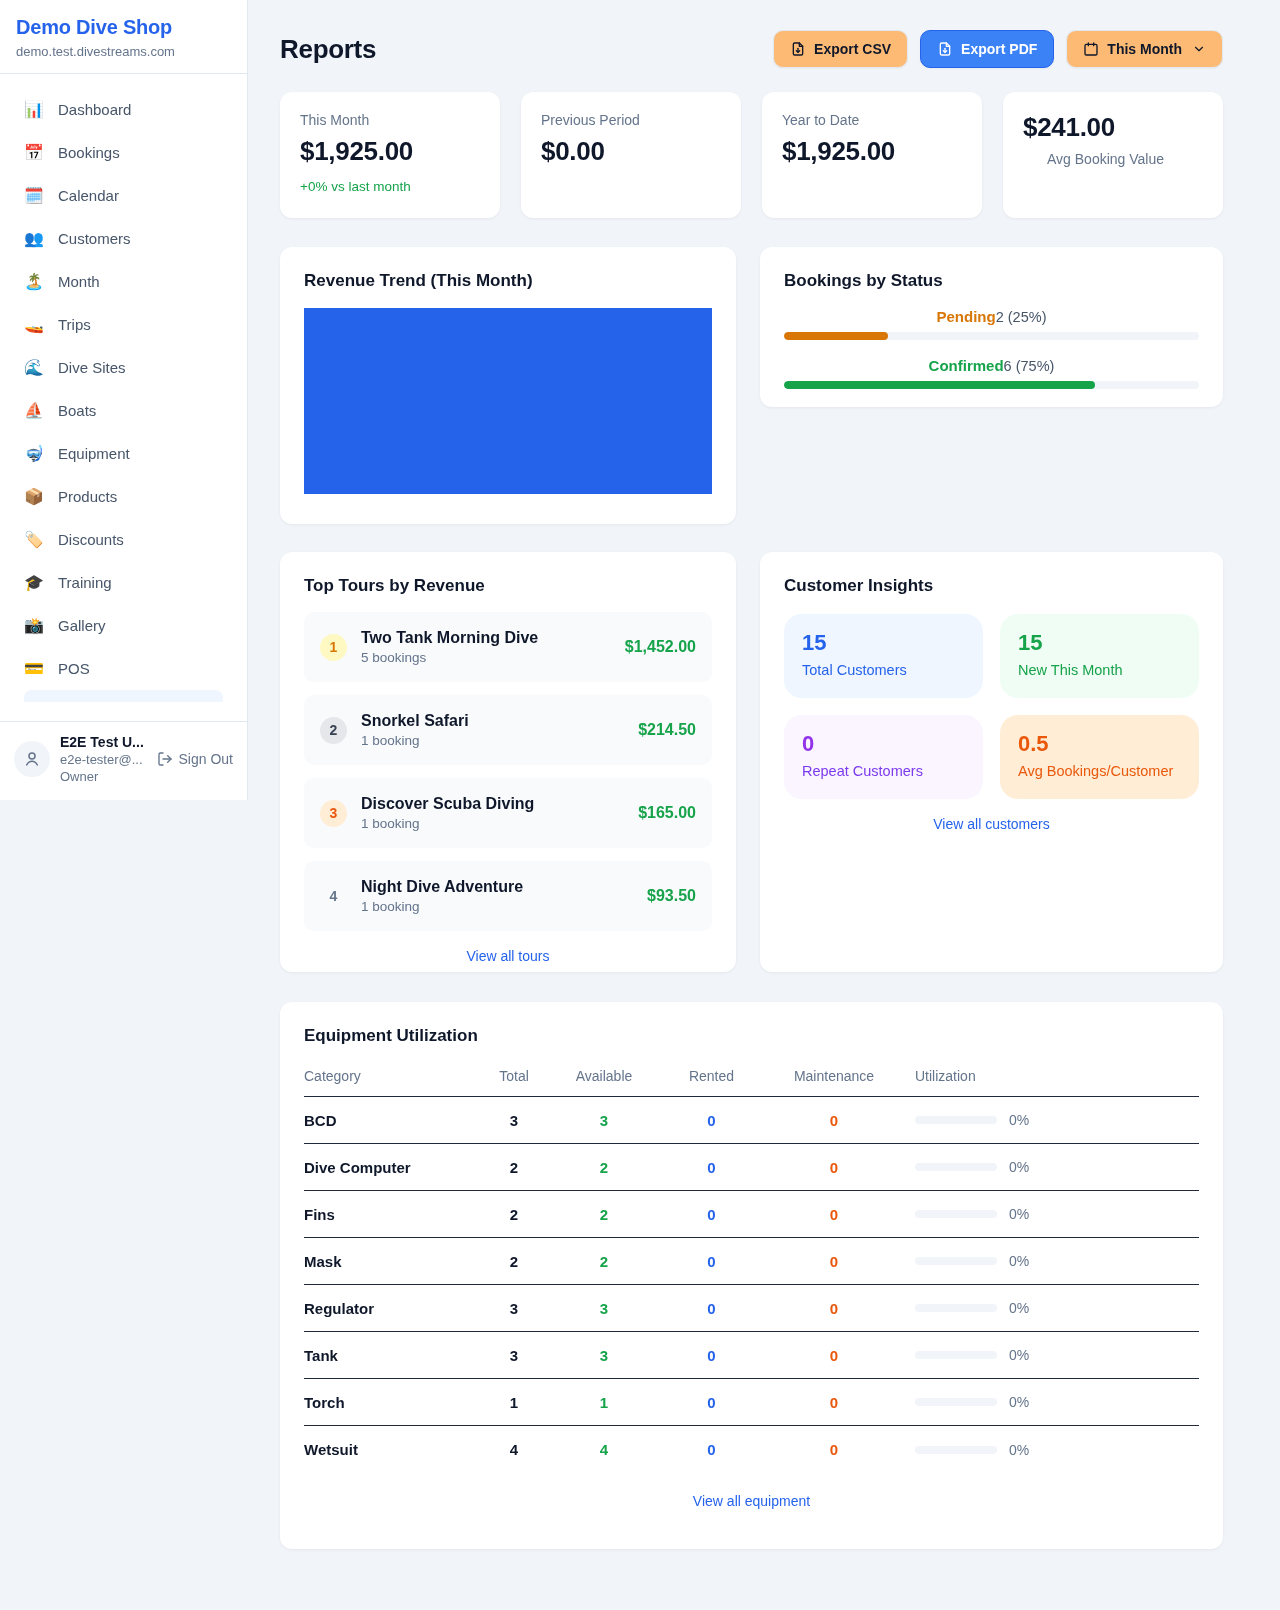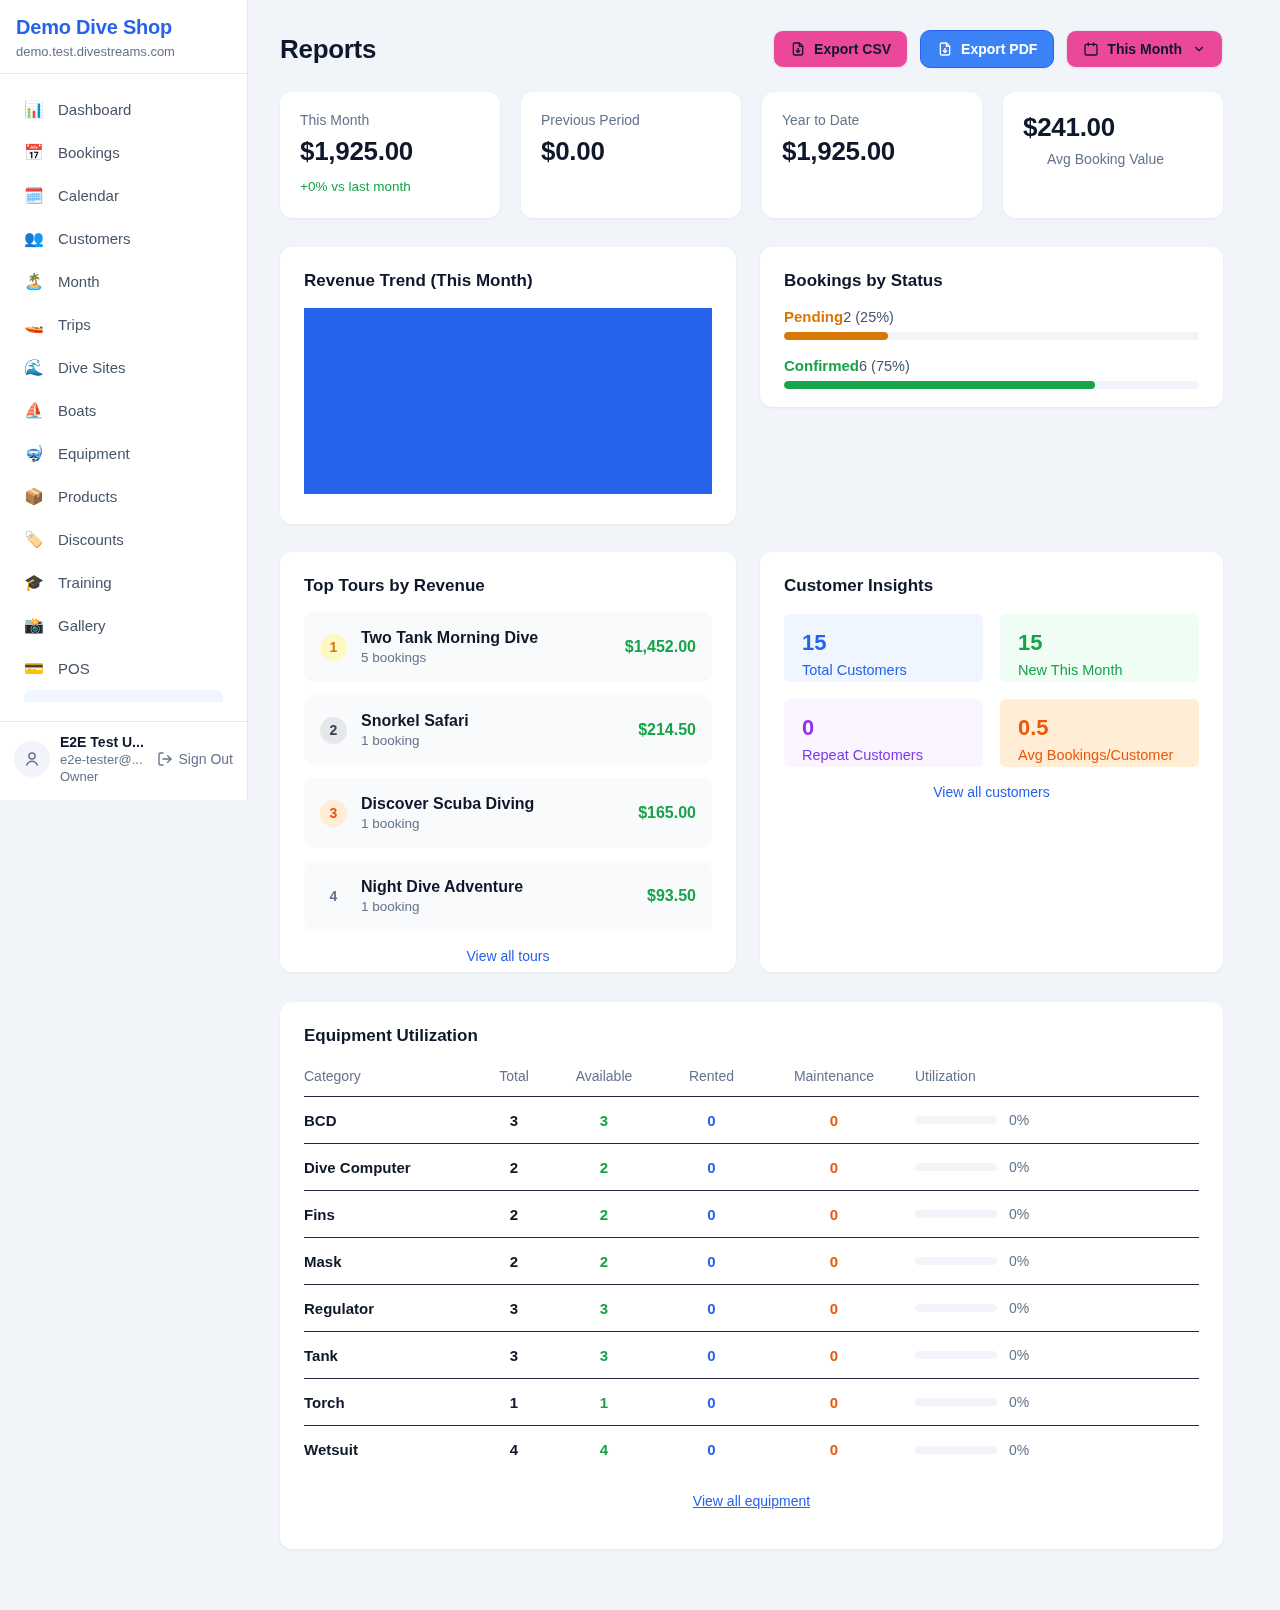--- a/index.html
+++ b/index.html
@@ -24,21 +24,21 @@
   .user-name { font-size:14px; font-weight:700; color:#0f172a; white-space:nowrap; }
   .user-email, .user-role { font-size:13px; color:#64748b; margin-top:2px; white-space:nowrap; }
   .signout { display:flex; align-items:center; gap:6px; color:#64748b; font-size:14px; cursor:pointer; flex:0 0 auto; }
 
   
   .main { margin-left:248px; padding:30px 57px 40px 32px; }
   .page-header { display:flex; align-items:center; justify-content:space-between; margin-bottom:24px; }
   .page-title { font-size:26px; font-weight:800; letter-spacing:-0.3px; }
   .header-actions { display:flex; gap:12px; }
   .btn { display:flex; align-items:center; gap:8px; height:38px; padding:0 16px; border-radius:10px;
-    font-size:14px; font-weight:600; cursor:pointer; border:1px solid #e2e8f0; background:#ec4899; color:#0f172a;
+    font-size:14px; font-weight:600; cursor:pointer; border:1px solid #e2e8f0; background:#fdba74; color:#0f172a;
     box-shadow:0 1px 2px rgba(15,23,42,.04); }
   .btn-primary { background:#3b82f6; border-color:#2563eb; color:#fff; }
   .chev { margin-left:2px; }
 
   .card { background:#fff; border-radius:12px; box-shadow:0 1px 3px rgba(15,23,42,.06); }
   .card-title { font-size:17px; font-weight:700; color:#0f172a; }
 
   
   .stats { display:grid; grid-template-columns:repeat(4,1fr); gap:21px; margin-bottom:29px; }
   .stat-card { padding:20px; height:126px; }
@@ -52,21 +52,21 @@
   .row-charts { margin-bottom:28px; }
   .row-mid { margin-bottom:30px; }
 
   
   .revenue-card { padding:24px; height:277px; }
   .chart-block { margin-top:17px; height:186px; width:100%; background:#2563eb; }
 
   
   .status-card { padding:24px; height:160px; }
   .status-row { margin-top:17px; }
-  .status-line { display:flex; justify-content:flex-start; align-items:baseline; font-size:15px; }
+  .status-line { display:flex; justify-content:center; align-items:baseline; font-size:15px; }
   .status-name { font-weight:700; }
   .status-name.pending { color:#d97706; }
   .status-name.confirmed { color:#16a34a; }
   .status-count { color:#475569; font-size:14.5px; }
   .track { height:8px; background:#f1f5f9; border-radius:4px; margin-top:7px; overflow:hidden; }
   .fill { height:100%; border-radius:4px; }
   .fill.pending { background:#d97706; }
   .fill.confirmed { background:#16a34a; }
 
   
@@ -81,21 +81,21 @@
   .rank.r4 { background:transparent; color:#64748b; }
   .tour-info { flex:1; min-width:0; }
   .tour-name { font-size:16px; font-weight:600; color:#0f172a; }
   .tour-bookings { font-size:13.5px; color:#64748b; margin-top:3px; }
   .tour-revenue { font-size:16px; font-weight:700; color:#16a34a; }
   .view-all { margin-top:17px; text-align:center; color:#2563eb; font-size:14px; cursor:pointer; }
 
   
   .insights-card { padding:24px; height:420px; }
   .tiles { margin-top:18px; display:grid; grid-template-columns:1fr 1fr; gap:17px; }
-  .tile { border-radius:6px; padding:16px 18px; height:68px; }
+  .tile { border-radius:18px; padding:16px 18px; height:84px; }
   .tile-value { font-size:22px; font-weight:800; }
   .tile-label { font-size:14.5px; margin-top:6px; }
   .tile.blue { background:#eff6ff; } .tile.blue .tile-value, .tile.blue .tile-label { color:#2563eb; }
   .tile.green { background:#f0fdf4; } .tile.green .tile-value, .tile.green .tile-label { color:#16a34a; }
   .tile.purple { background:#faf5ff; } .tile.purple .tile-value { color:#9333ea; } .tile.purple .tile-label { color:#7c3aed; }
   .tile.orange { background:#ffedd5; } .tile.orange .tile-value, .tile.orange .tile-label { color:#ea580c; }
 
   
   .equip-card { padding:24px; }
   .t-grid { display:grid; grid-template-columns:1fr 80px 100px 115px 130px 300px; align-items:center; }
@@ -107,21 +107,21 @@
   .cell.cat { font-size:15px; font-weight:600; color:#0f172a; }
   .cell.num { font-size:15px; font-weight:600; }
   .cell.total { color:#0f172a; }
   .cell.avail { color:#16a34a; }
   .cell.rented { color:#2563eb; }
   .cell.maint { color:#ea580c; }
   .cell.util { display:flex; align-items:center; gap:12px; padding-left:16px; }
   .ubar { width:82px; height:8px; background:#f1f5f9; border-radius:4px; overflow:hidden; }
   .ufill { height:100%; background:#2563eb; border-radius:4px; }
   .upct { font-size:14px; color:#64748b; }
-  .equip-card .view-all { margin-top:20px; margin-bottom:16px;text-decoration:underline; }
+  .equip-card .view-all { margin-top:20px; margin-bottom:16px; }
 
   svg { display:block; }
 </style>
 </head>
 <body>
 
 <aside class="sidebar">
   <div class="brand">
     <div class="brand-name">Demo Dive Shop</div>
     <div class="brand-domain">demo.test.divestreams.com</div>

